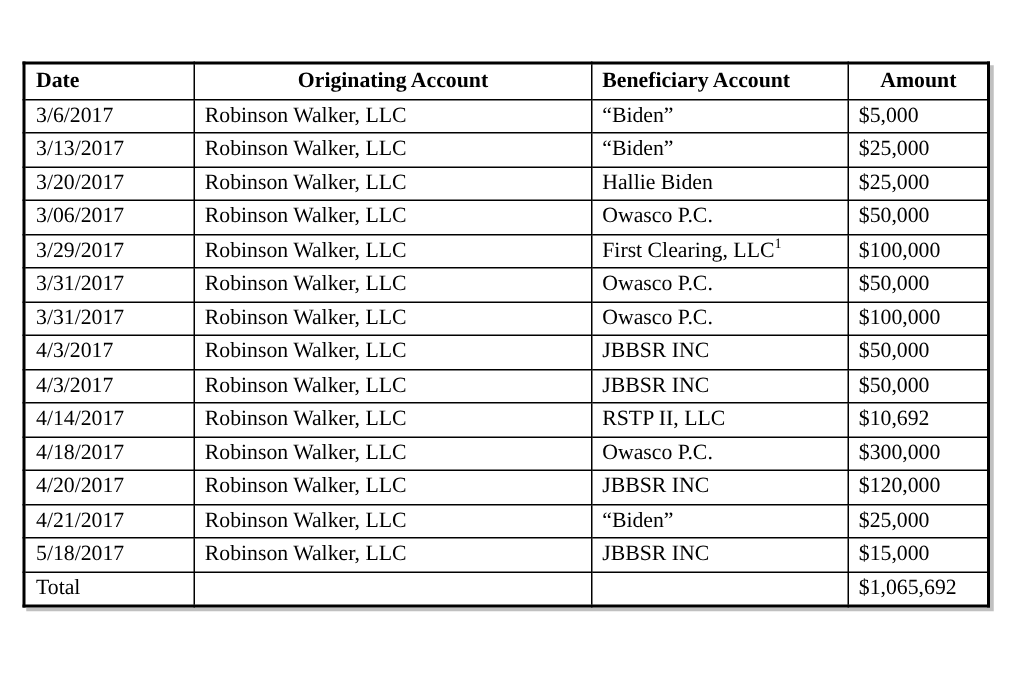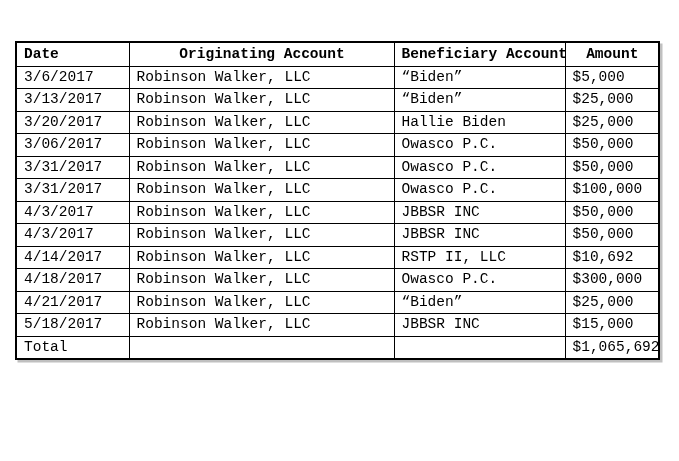--- a/index.html
+++ b/index.html
@@ -11,21 +11,20 @@
     width: 679px;
     height: 461px;
     position: relative;
     font-family: "Liberation Serif", "DejaVu Serif", serif;
     color: #000000;
   }
   .table-wrap {
     position: absolute;
     left: 15px;
     top: 41px;
-    font-family: Liberation Mono, monospace;
   }
   table {
     border-collapse: collapse;
     table-layout: fixed;
     width: 643px;
     background: #ffffff;
     border: 2px solid #000000;
     box-shadow: 2.5px 2.5px 0 rgba(140,140,140,0.55);
   }
   col.c-date { width: 113px; }
@@ -93,20 +92,26 @@
           <td>Hallie Biden</td>
           <td>$25,000</td>
         </tr>
         <tr>
           <td>3/06/2017</td>
           <td>Robinson Walker, LLC</td>
           <td>Owasco P.C.</td>
           <td>$50,000</td>
         </tr>
         <tr>
+          <td>3/29/2017</td>
+          <td>Robinson Walker, LLC</td>
+          <td>First Clearing, LLC<sup>1</sup></td>
+          <td>$100,000</td>
+        </tr>
+        <tr>
           <td>3/31/2017</td>
           <td>Robinson Walker, LLC</td>
           <td>Owasco P.C.</td>
           <td>$50,000</td>
         </tr>
         <tr>
           <td>3/31/2017</td>
           <td>Robinson Walker, LLC</td>
           <td>Owasco P.C.</td>
           <td>$100,000</td>
@@ -129,20 +134,26 @@
           <td>RSTP II, LLC</td>
           <td>$10,692</td>
         </tr>
         <tr>
           <td>4/18/2017</td>
           <td>Robinson Walker, LLC</td>
           <td>Owasco P.C.</td>
           <td>$300,000</td>
         </tr>
         <tr>
+          <td>4/20/2017</td>
+          <td>Robinson Walker, LLC</td>
+          <td>JBBSR INC</td>
+          <td>$120,000</td>
+        </tr>
+        <tr>
           <td>4/21/2017</td>
           <td>Robinson Walker, LLC</td>
           <td>“Biden”</td>
           <td>$25,000</td>
         </tr>
         <tr>
           <td>5/18/2017</td>
           <td>Robinson Walker, LLC</td>
           <td>JBBSR INC</td>
           <td>$15,000</td>

